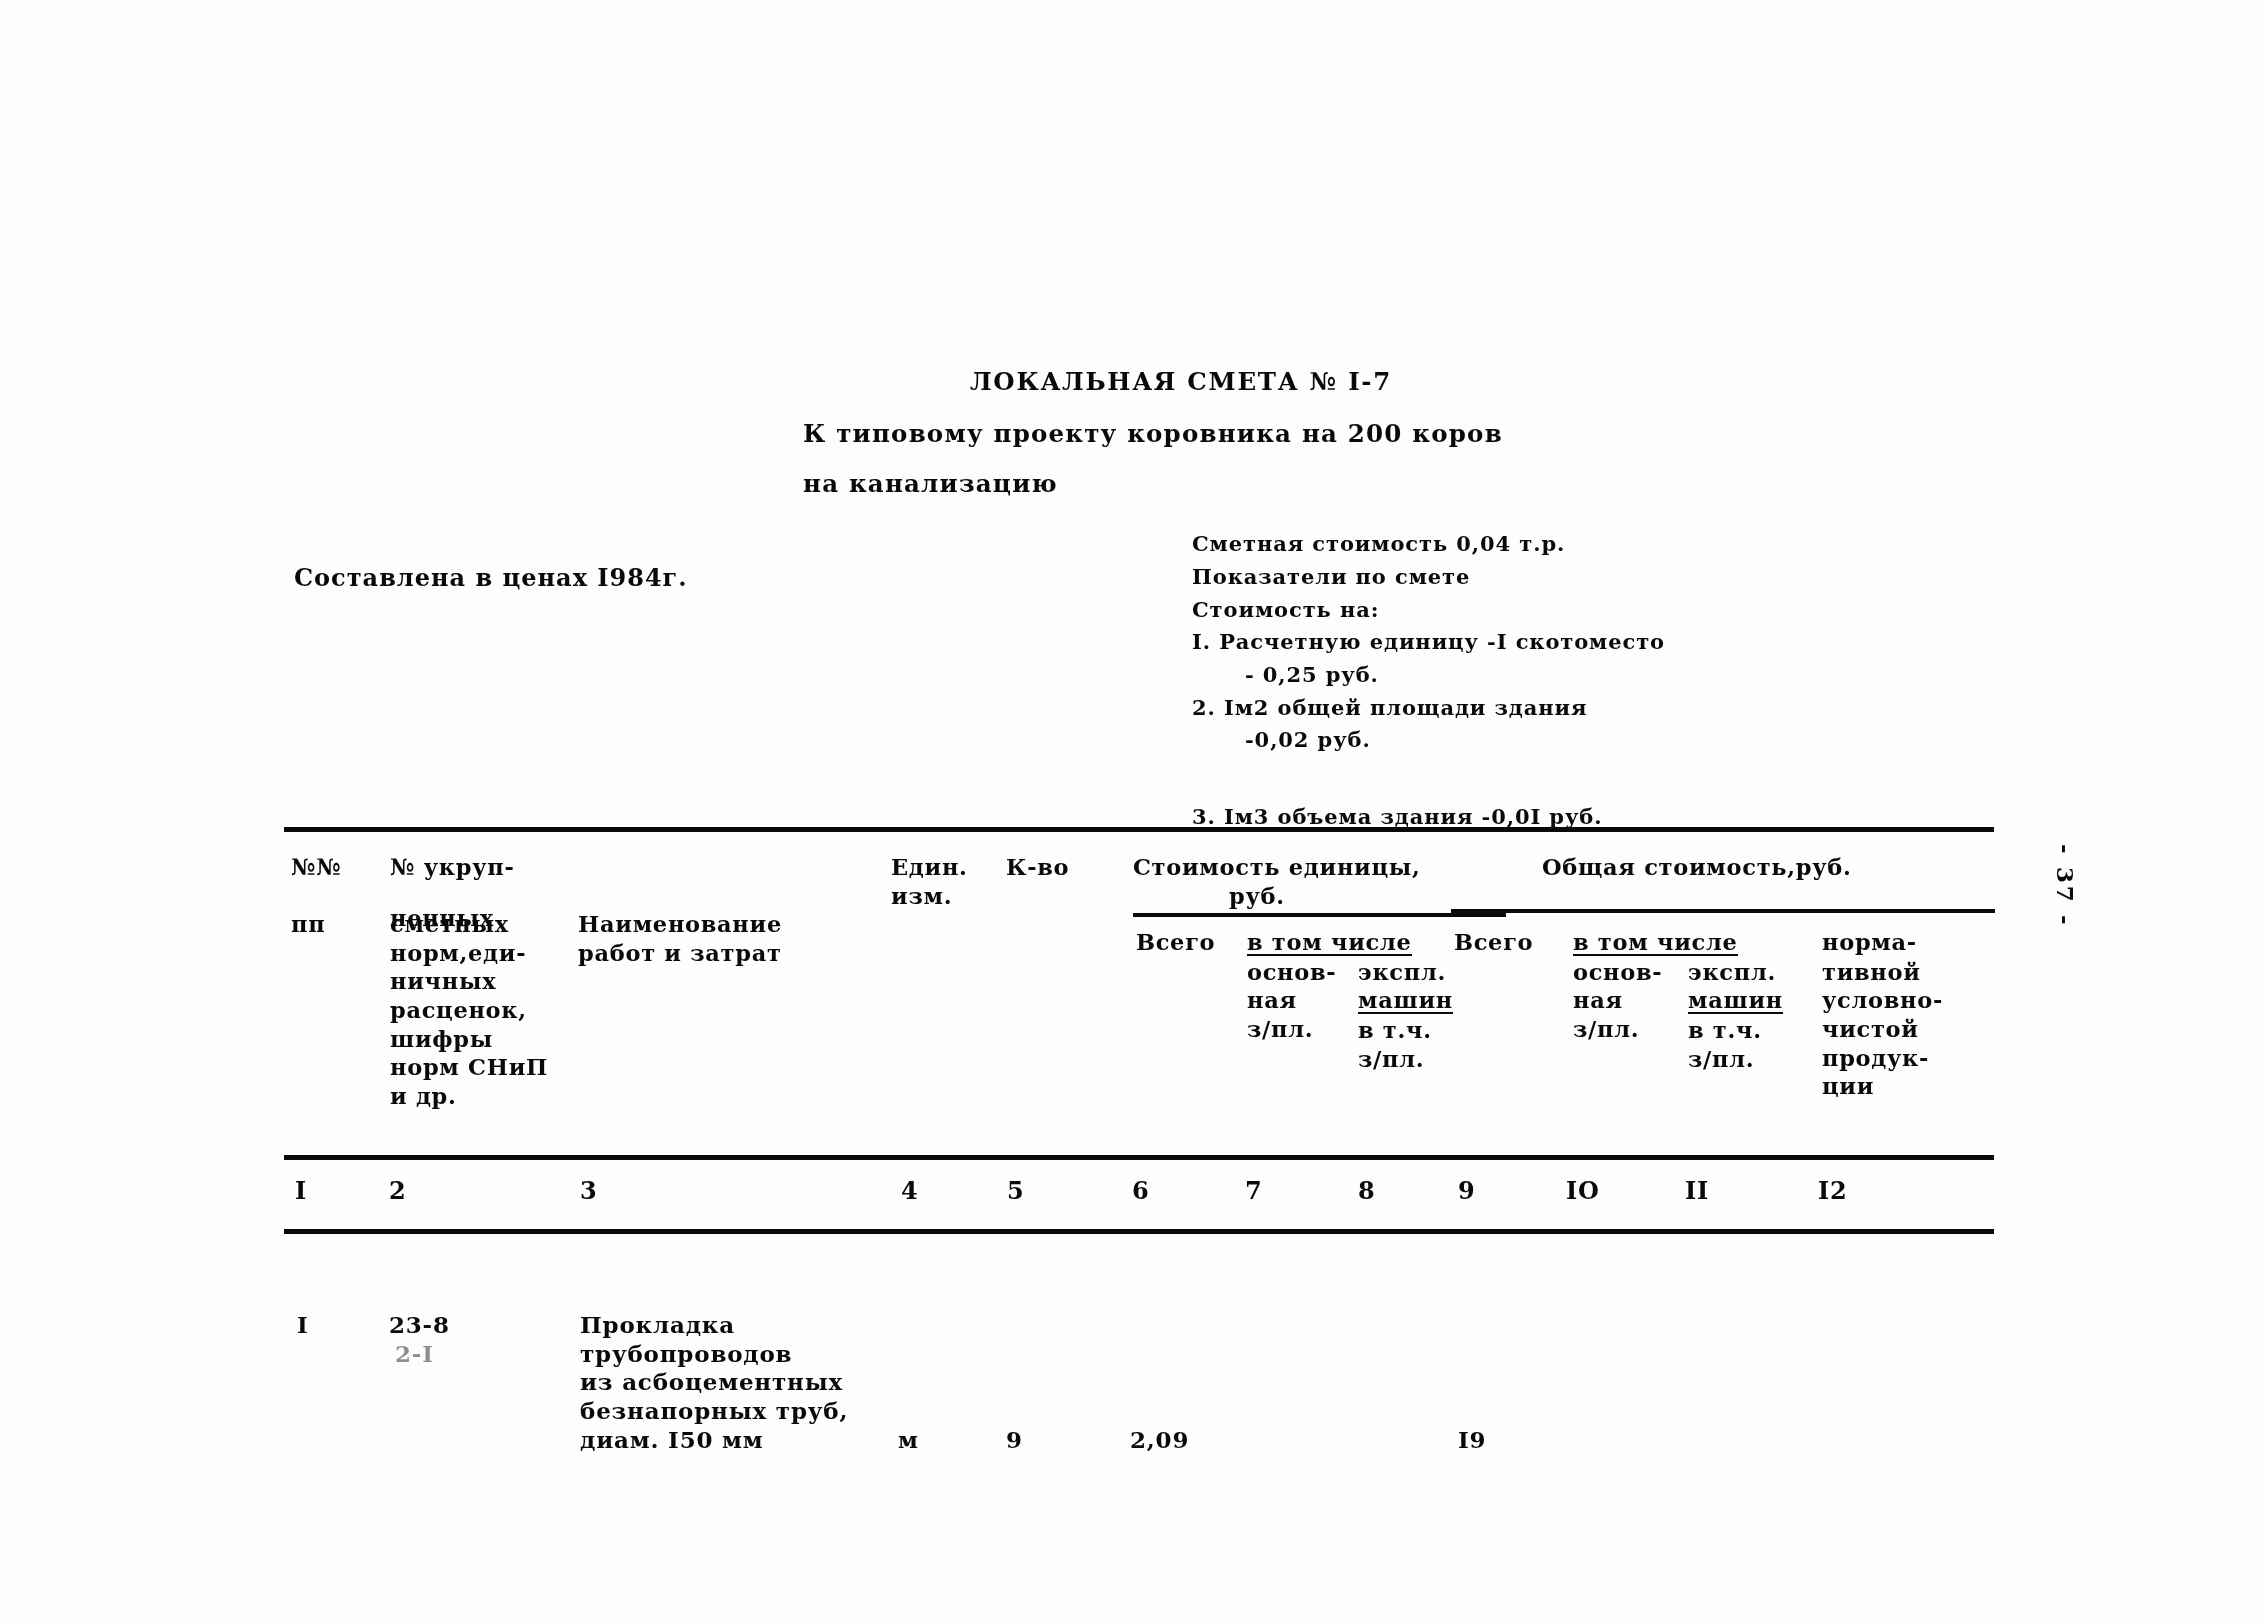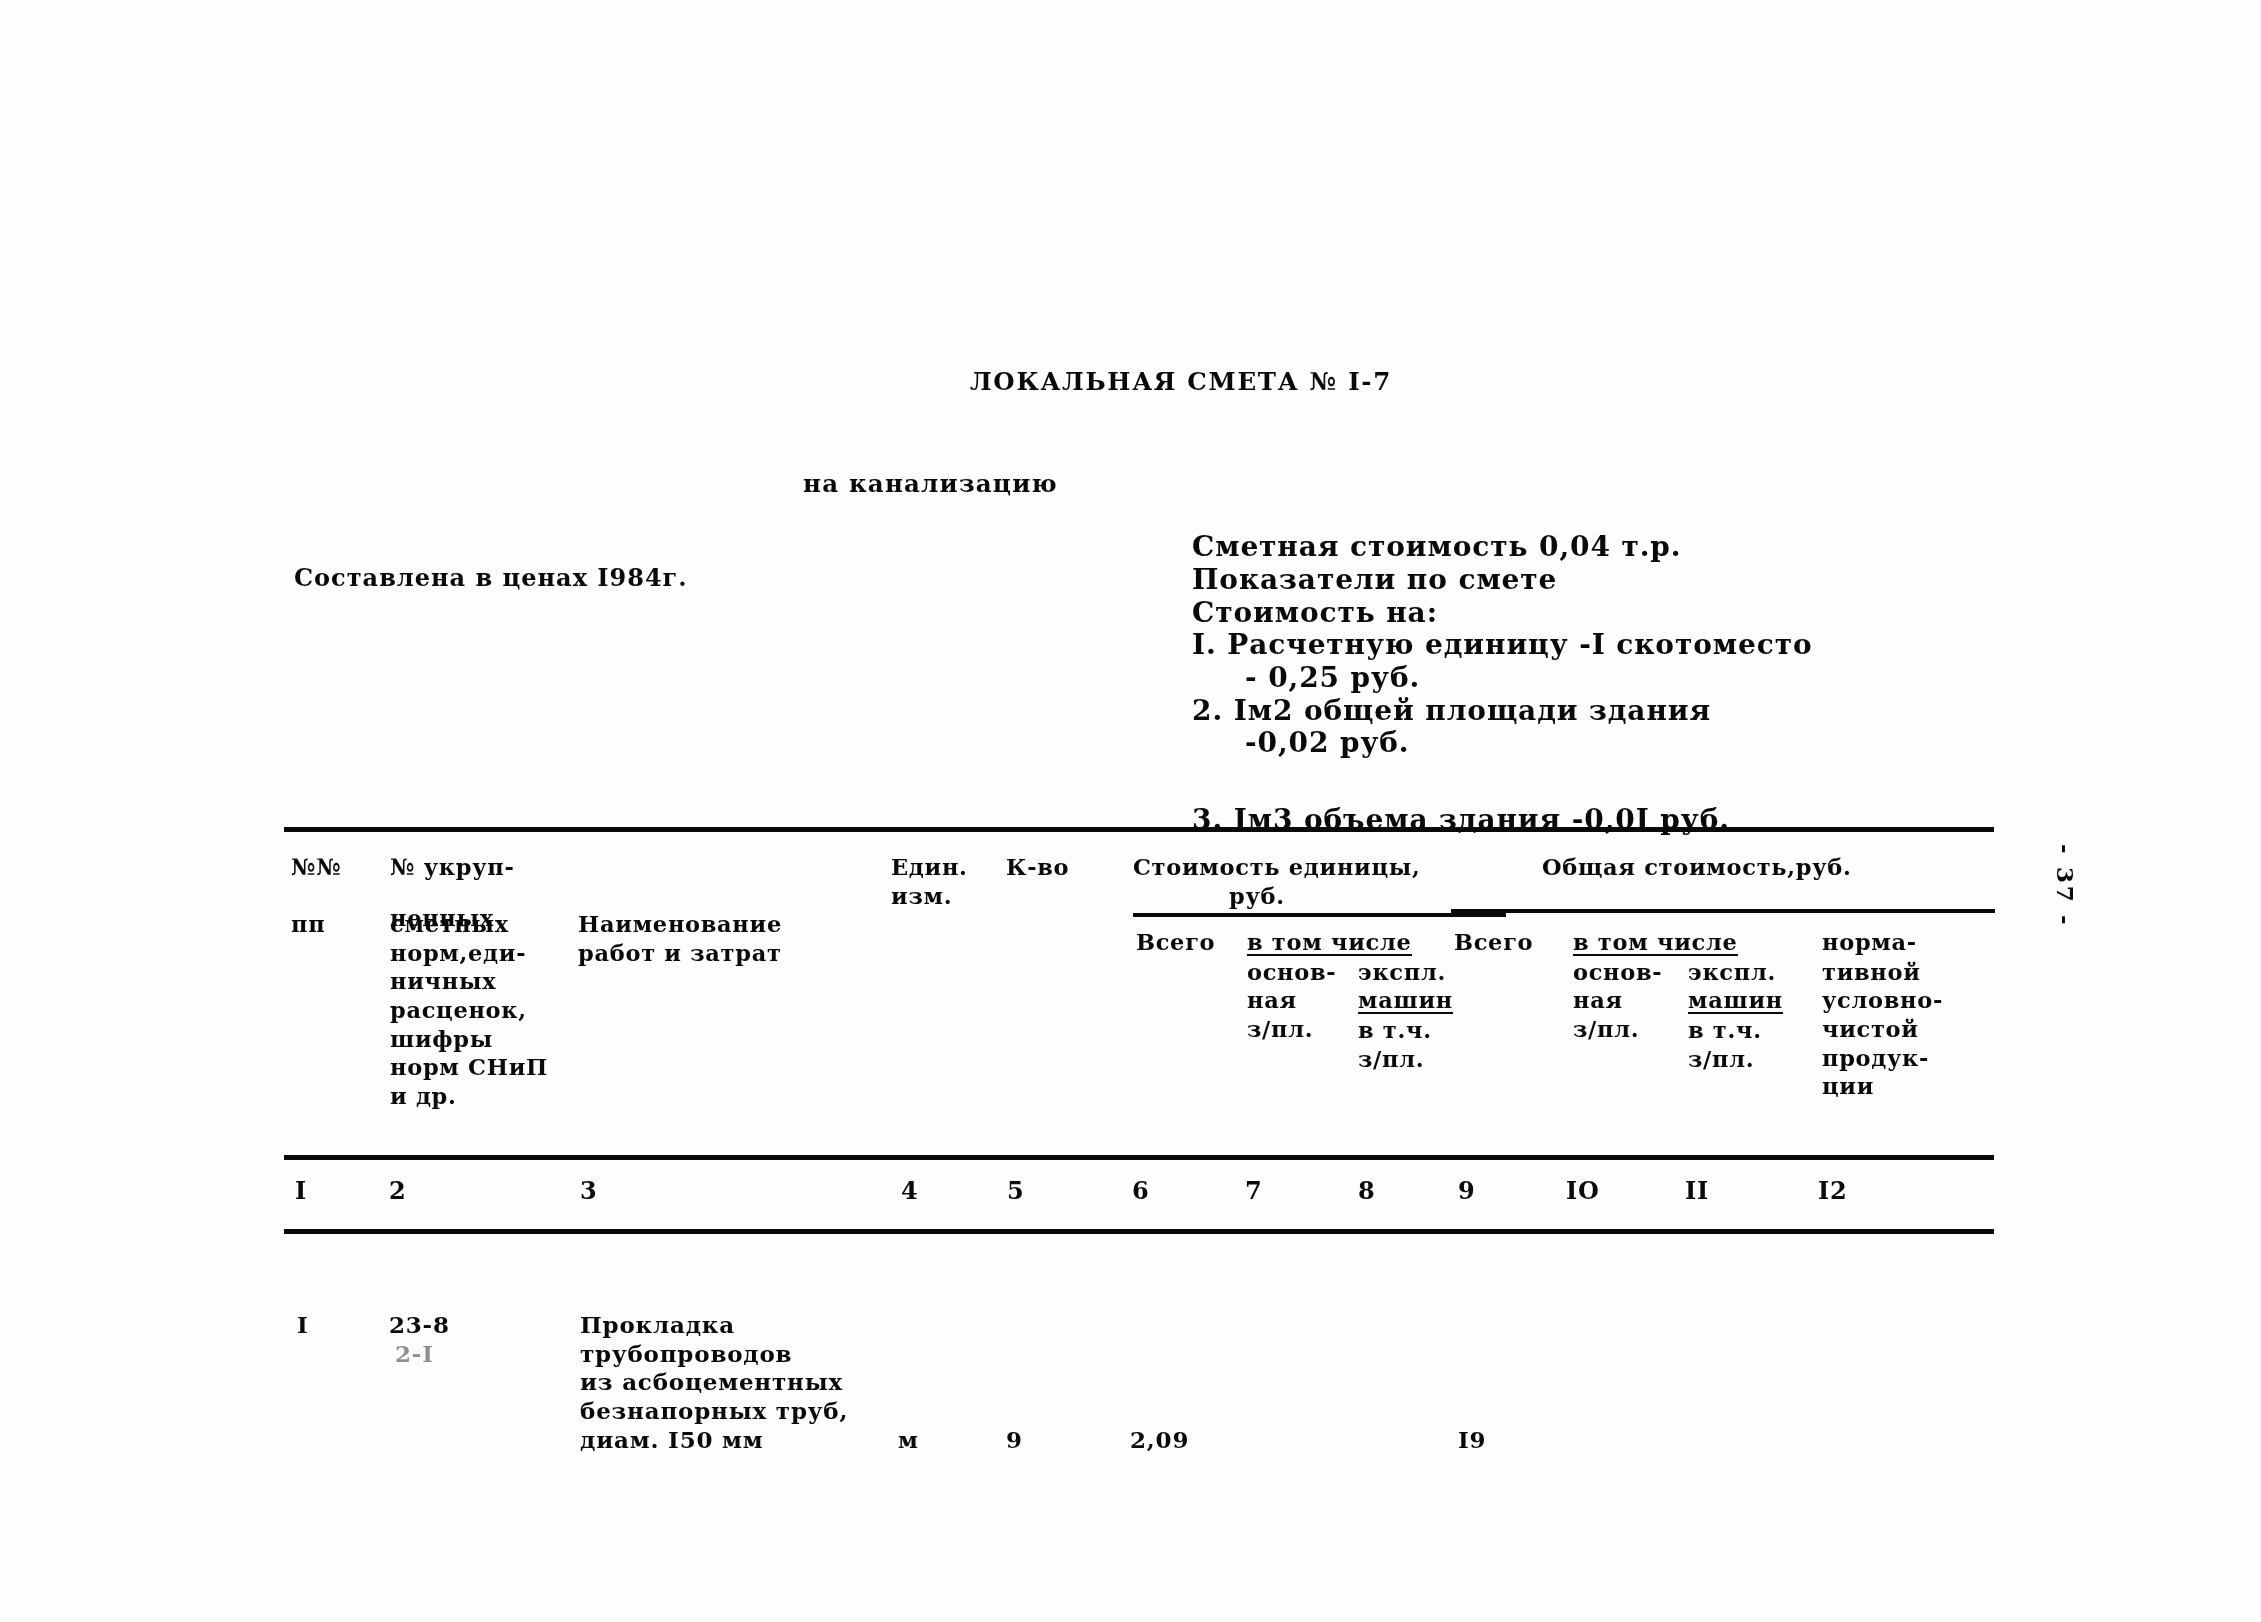--- a/index.html
+++ b/index.html
@@ -41,21 +41,21 @@
   .title-3 {
     left: 803px;
     top: 472px;
     font-size: 24.5px;
     letter-spacing: 1.2px;
   }
   
   .meta-left-1 { left: 294px; top: 533px; font-size: 24px; letter-spacing: 1px; }
   .meta-left-2 { left: 294px; top: 566px; font-size: 24px; letter-spacing: 1px; }
   
-  .meta-right { left: 1192px; font-size: 28px; letter-spacing: 0.9px; }
+  .meta-right { left: 1192px; font-size: 21px; letter-spacing: 0.9px; }
   .mr1 { top: 533px; }
   .mr2 { top: 566px; }
   .mr3 { top: 599px; }
   .mr4 { top: 631px; }
   .mr5 { left: 1245px; top: 664px; }
   .mr6 { top: 697px; }
   .mr7 { left: 1245px; top: 729px; }
   .mr8 { top: 762px; margin-top: 44px; }
   
   .rule {
@@ -90,20 +90,21 @@
     transform-origin: left top;
     white-space: pre;
   }
 </style>
 </head>
 <body>
 
 <div id="page">
 
   <div class="t title-1">ЛОКАЛЬНАЯ СМЕТА № I-7</div>
+  <div class="t title-2">К типовому проекту коровника на 200 коров</div>
   <div class="t title-3">на канализацию</div>
 
   <div class="t meta-left-2">Составлена в ценах I984г.</div>
 
   <div class="t meta-right mr1">Сметная стоимость 0,04 т.р.</div>
   <div class="t meta-right mr2">Показатели по смете</div>
   <div class="t meta-right mr3">Стоимость на:</div>
   <div class="t meta-right mr4">I. Расчетную единицу -I скотоместо</div>
   <div class="t meta-right mr5">- 0,25 руб.</div>
   <div class="t meta-right mr6">2. Iм2 общей площади здания</div>

